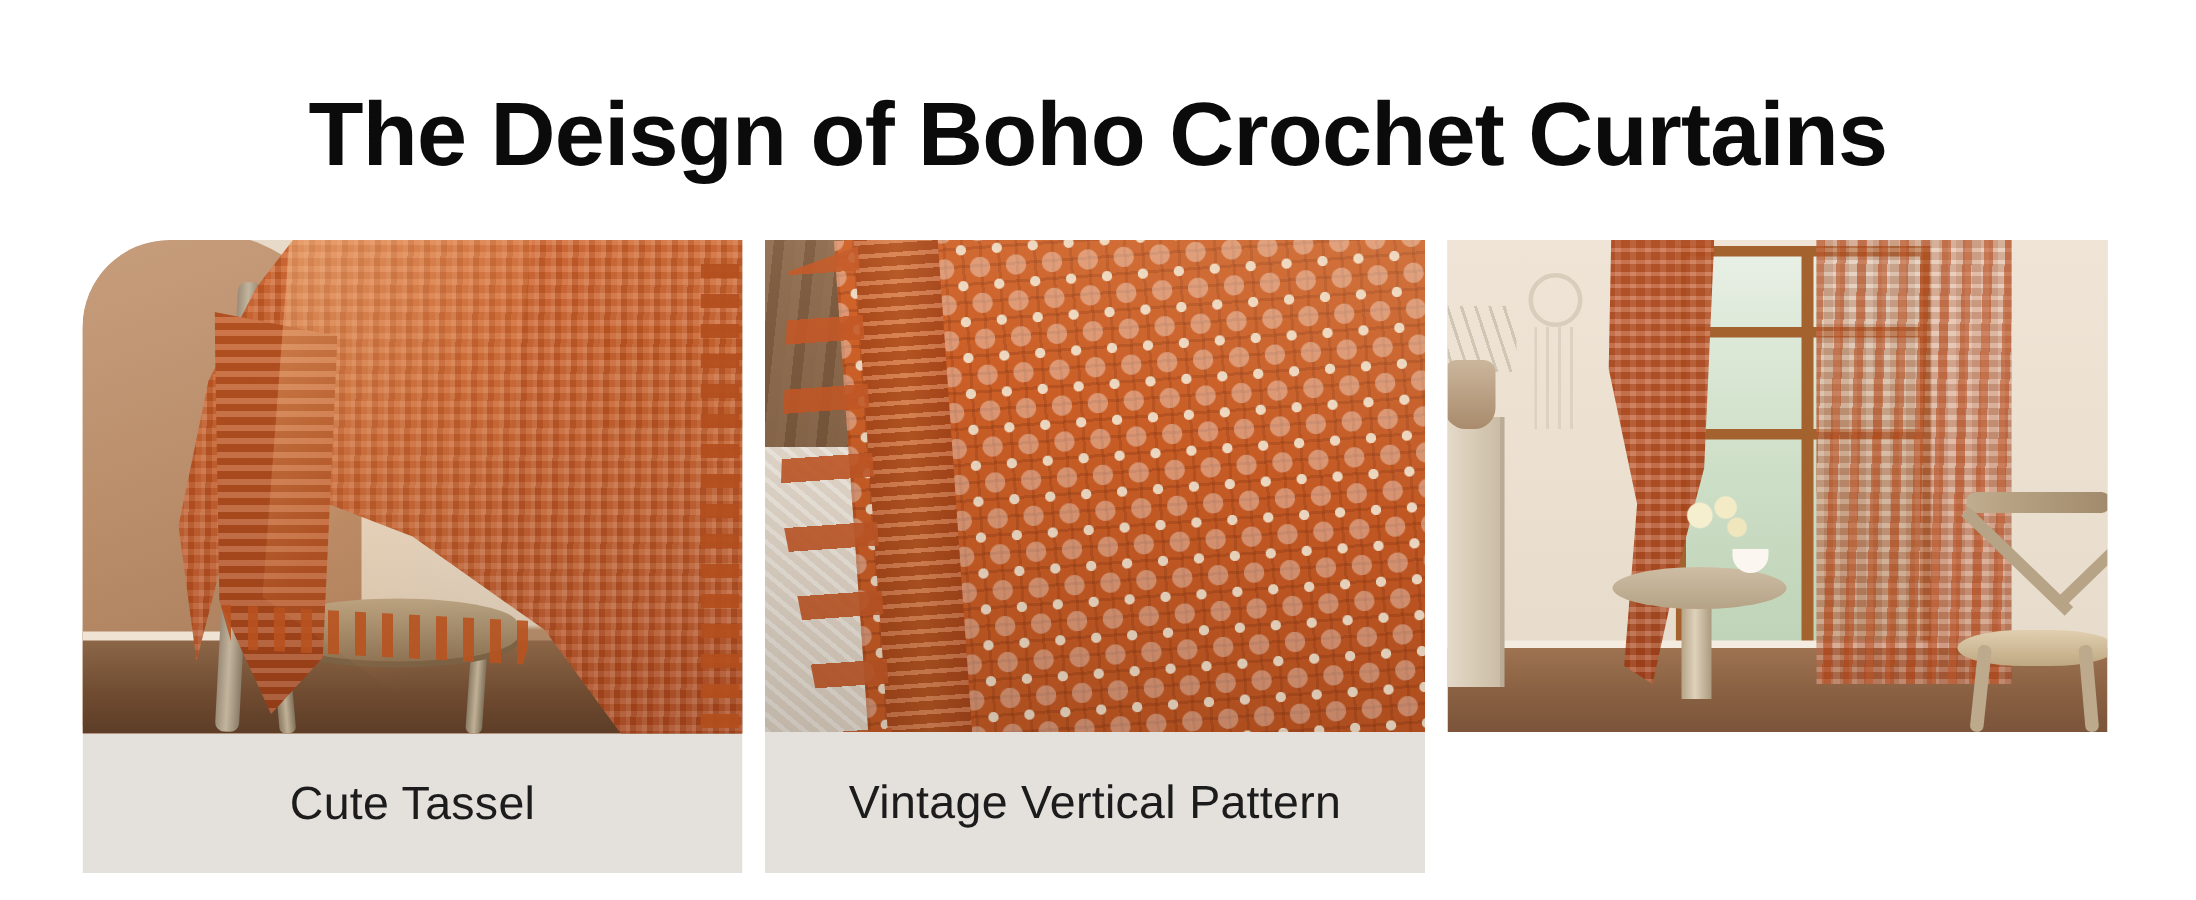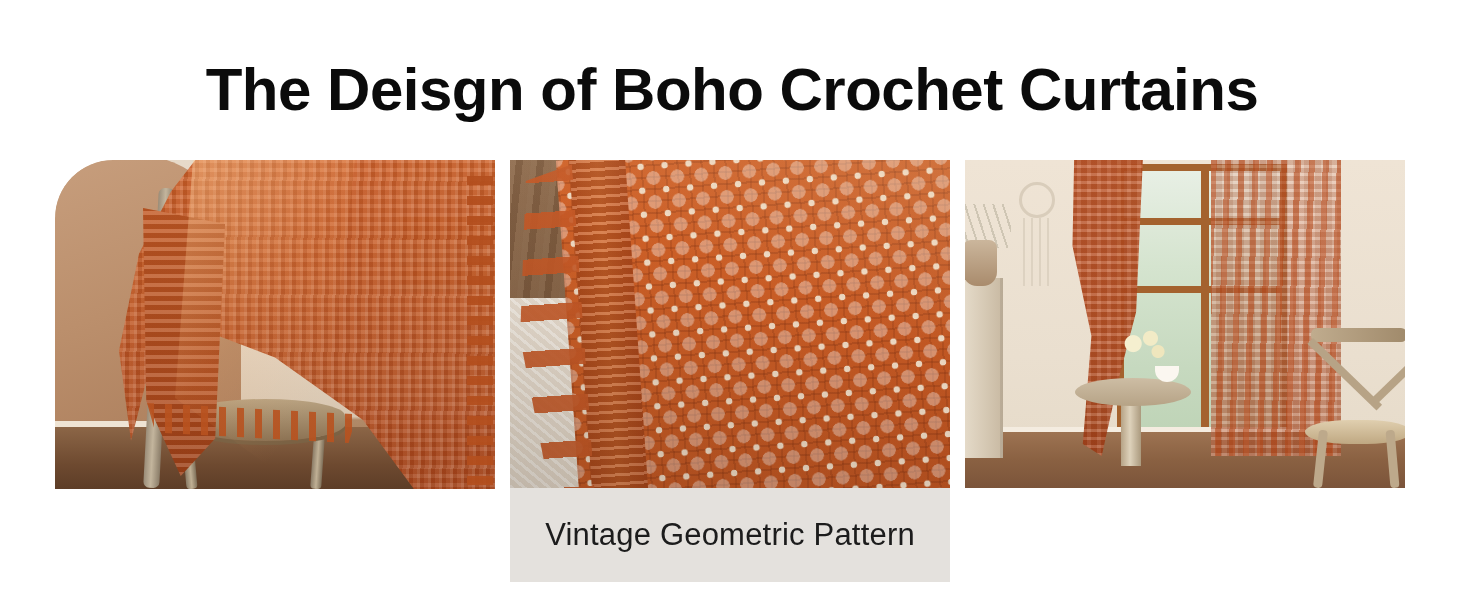--- a/index.html
+++ b/index.html
@@ -383,34 +383,37 @@
         <div class="p1-arc"></div>
         <div class="p1-leg-a"></div>
         <div class="p1-leg-b"></div>
         <div class="p1-chairseat"></div>
         <div class="p1-curtain"></div>
         <div class="p1-hang"></div>
         <div class="p1-curtain-sheen"></div>
         <div class="p1-tassels"></div>
         <div class="p1-fringe"></div>
       </div>
+      <div class="caption">
+        <span class="caption-text">Cute Tassel</span>
+      </div>
     </div>
 
     <div class="card card-2">
       <div class="photo">
         <div class="p2-wood"></div>
         <div class="p2-stone"></div>
         <div class="p2-plate"></div>
         <div class="p2-lace"></div>
         <div class="p2-border"></div>
         <div class="p2-tassels"></div>
         <div class="p2-shadow"></div>
       </div>
       <div class="caption">
-        <span class="caption-text">Vintage Geometric Pattern</span>
+        <span class="caption-text">Vintage Vertical Pattern</span>
       </div>
     </div>
 
     <div class="card card-3">
       <div class="photo">
         <div class="p3-wall"></div>
         <div class="p3-window"></div>
         <div class="p3-mullion-v"></div>
         <div class="p3-mullion-h1"></div>
         <div class="p3-mullion-h2"></div>

